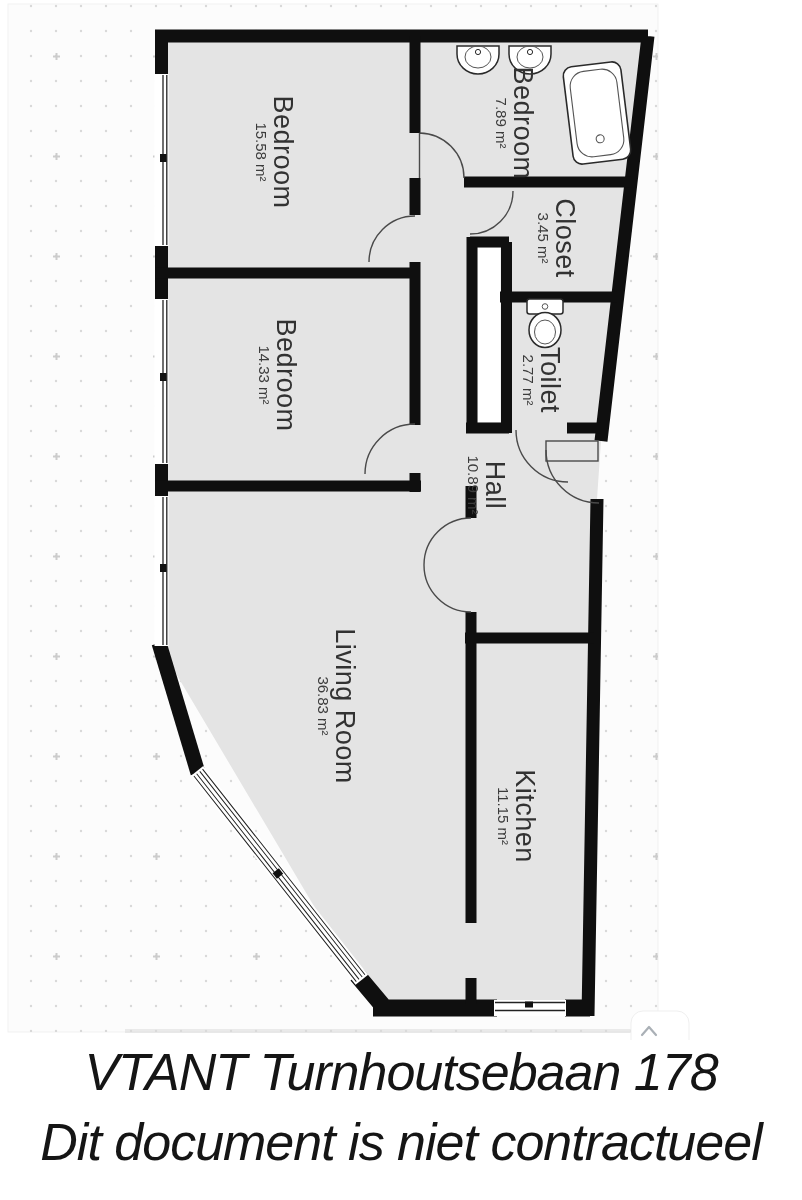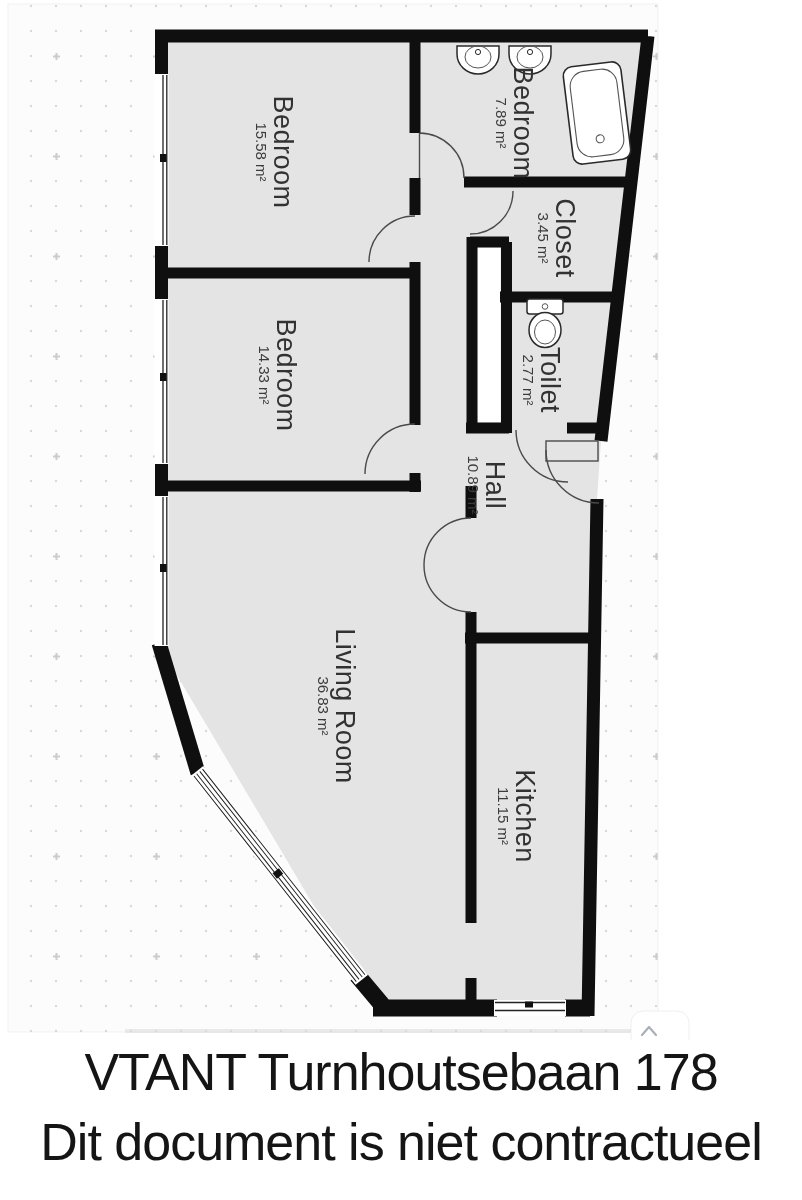--- a/index.html
+++ b/index.html
@@ -4,21 +4,21 @@
 <style>
   html,body{margin:0;padding:0;background:#ffffff;}
   body{width:802px;height:1200px;position:relative;overflow:hidden;
        font-family:"Liberation Sans", sans-serif;}
   .plan-wrap{position:absolute;left:0;top:0;width:802px;height:1040px;}
   svg text{font-family:"Liberation Sans", sans-serif;}
   .room-name{font-size:27px;fill:#323232;letter-spacing:.5px;}
   .room-area{font-size:15px;fill:#3c3c3c;}
   .caption{position:absolute;left:0;width:802px;text-align:center;
            color:#151515;font-size:52px;line-height:60px;white-space:nowrap;
-           letter-spacing:-1px;}
+           letter-spacing:-1px;font-style:italic;}
   .caption.l1{top:1042px;}
   .caption.l2{top:1112px;}
 </style>
 </head>
 <body>
 
 <div class="plan-wrap">
 <svg width="802" height="1040" viewBox="0 0 802 1040">
   <defs>
     <pattern id="dots" width="25" height="25" patternUnits="userSpaceOnUse">

